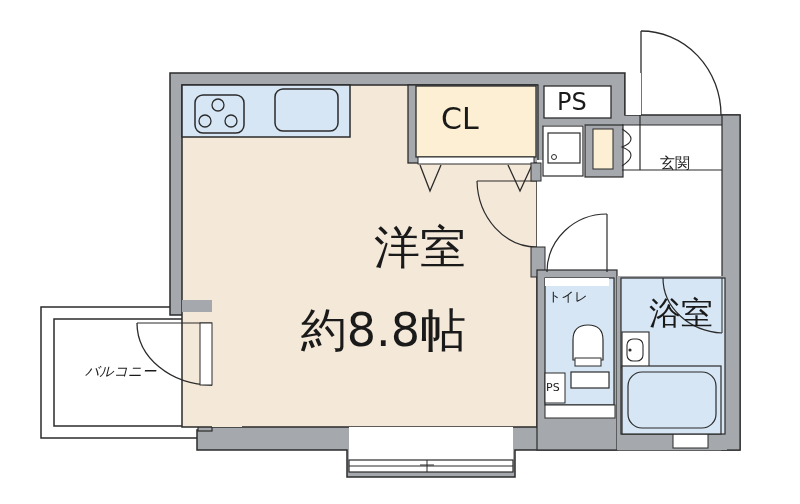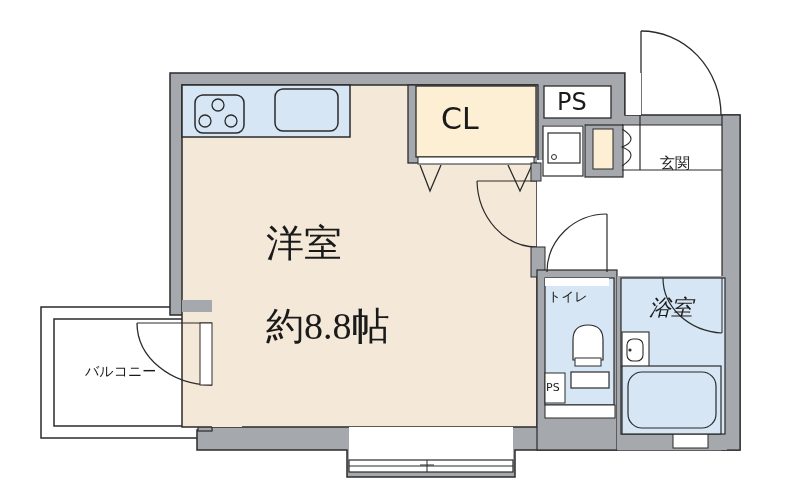--- a/index.html
+++ b/index.html
@@ -1,22 +1,22 @@
 <!DOCTYPE html>
 <html><head>
   <meta charset="utf-8">
   <style>
     html, body { margin: 0; padding: 0; background: #ffffff; }
     body { width: 800px; height: 504px; overflow: hidden; position: relative; font-family: "DejaVu Sans", sans-serif; }
     #plan { position: absolute; left: 0; top: 0; width: 800px; height: 504px; }
     .label { position: absolute; color: #1a1a1a; white-space: nowrap; font-family: "DejaVu Sans", sans-serif; line-height: 1; }
-    .lbl-main { font-size: 38px; text-align: left; width: 200px; font-family: Liberation Serif, serif; }
+    .lbl-main { font-size: 46px; text-align: right; width: 200px; }
     .lbl-cl { font-size: 30px; }
     .lbl-ps { font-size: 24px; }
-    .lbl-med { font-size: 22px; font-style: italic; }
+    .lbl-med { font-size: 32px; }
     .lbl-small { font-size: 13px; }
     .lbl-tiny { font-size: 13px; }
     .lbl-bal { font-size: 14px; }
   </style>
 </head>
 <body>
 
 <svg id="plan" viewBox="0 0 800 504" xmlns="http://www.w3.org/2000/svg">
 
   <g>
@@ -145,13 +145,13 @@
 </svg>
 
 <div class="label lbl-main" style="left:266px; top:224px;">洋室</div>
 <div class="label lbl-main" style="left:266px; top:283px;margin-top:24px;">約8.8帖</div>
 <div class="label lbl-cl" style="left:441px; top:104px;">CL</div>
 <div class="label lbl-ps" style="left:557px; top:90px;">PS</div>
 <div class="label lbl-small" style="left:660px; top:136px; font-size:15px;margin-top:20px;">玄関</div>
 <div class="label lbl-small" style="left:548px; top:290px;">トイレ</div>
 <div class="label lbl-med" style="left:649px; top:297px;">浴室</div>
 <div class="label lbl-tiny" style="left:546px; top:382px; font-size:11px;">PS</div>
-<div class="label lbl-bal" style="left:85px; top:364px;">バルコニー</div>
+<div class="label lbl-bal" style="left:85px; top:364px;font-style:italic;">バルコニー</div>
 
 </body></html>

